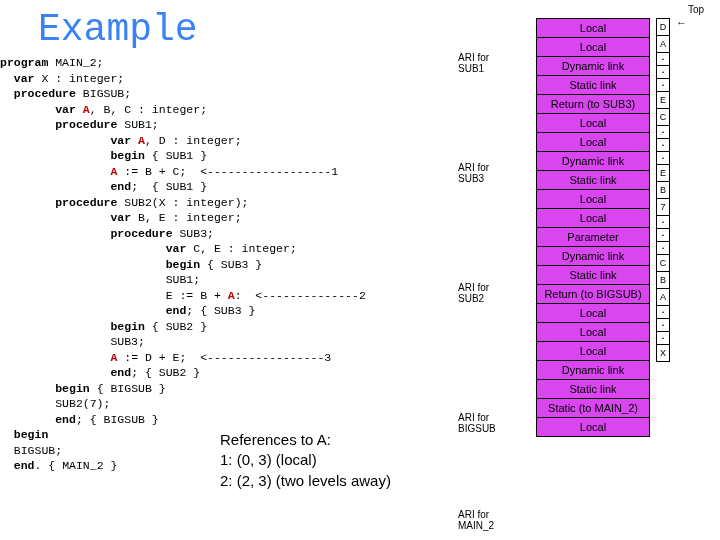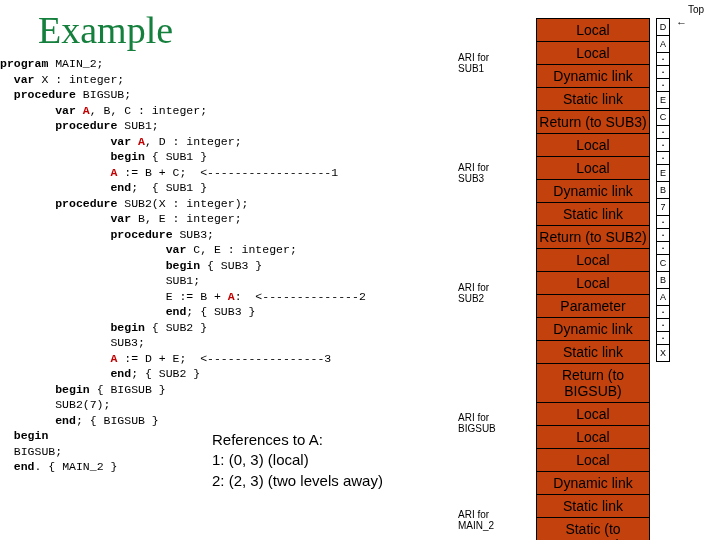--- a/index.html
+++ b/index.html
@@ -5,37 +5,38 @@
   * { box-sizing: border-box; margin: 0; padding: 0; }
   body {
     width: 720px;
     height: 540px;
     background: #fff;
     font-family: "Times New Roman", serif;
     position: relative;
     overflow: hidden;
   }
   .title {
-    color: #15803d;
+    color: #3b82f6;
     font-size: 38px;
     font-weight: normal;
     padding: 8px 0 4px 38px;
+    font-family: Liberation Mono, monospace;
   }
   .code-block {
     font-family: "Courier New", monospace;
     font-size: 11.5px;
     line-height: 1.35;
     white-space: pre;
     color: #000;
   }
   .kw { font-weight: bold; }
   .varname { color: #c00000; font-weight: bold; }
   .references {
     position: absolute;
-    left: 212px;
+    left: 220px;
     top: 430px;
     font-family: Arial, sans-serif;
     font-size: 15px;
     line-height: 1.35;
   }
   .diagram {
     position: absolute;
     right: 4px;
     top: 4px;
     width: 258px;
@@ -56,22 +57,22 @@
     top: 14px;
     width: 114px;
     border-top: 1px solid #000;
   }
   .cell {
     border-left: 1px solid #000;
     border-right: 1px solid #000;
     border-bottom: 1px solid #000;
     text-align: center;
     padding: 3px 2px;
-    font-size: 14px;
-    background: #c2410c;
+    font-size: 11px;
+    background: #d946ef;
   }
   .ari-label {
     position: absolute;
     left: 0;
     width: 74px;
     text-align: left;
     font-size: 10px;
     line-height: 1.1;
   }
   .right-col {
@@ -148,21 +149,20 @@
   <div class="stack">
     <div class="cell">Local</div>
     <div class="cell">Local</div>
     <div class="cell">Dynamic link</div>
     <div class="cell">Static link</div>
     <div class="cell">Return (to SUB3)</div>
     <div class="cell">Local</div>
     <div class="cell">Local</div>
     <div class="cell">Dynamic link</div>
     <div class="cell">Static link</div>
-    <div class="cell">Return (to SUB2)</div>
     <div class="cell">Local</div>
     <div class="cell">Local</div>
     <div class="cell">Parameter</div>
     <div class="cell">Dynamic link</div>
     <div class="cell">Static link</div>
     <div class="cell">Return (to BIGSUB)</div>
     <div class="cell">Local</div>
     <div class="cell">Local</div>
     <div class="cell">Local</div>
     <div class="cell">Dynamic link</div>

